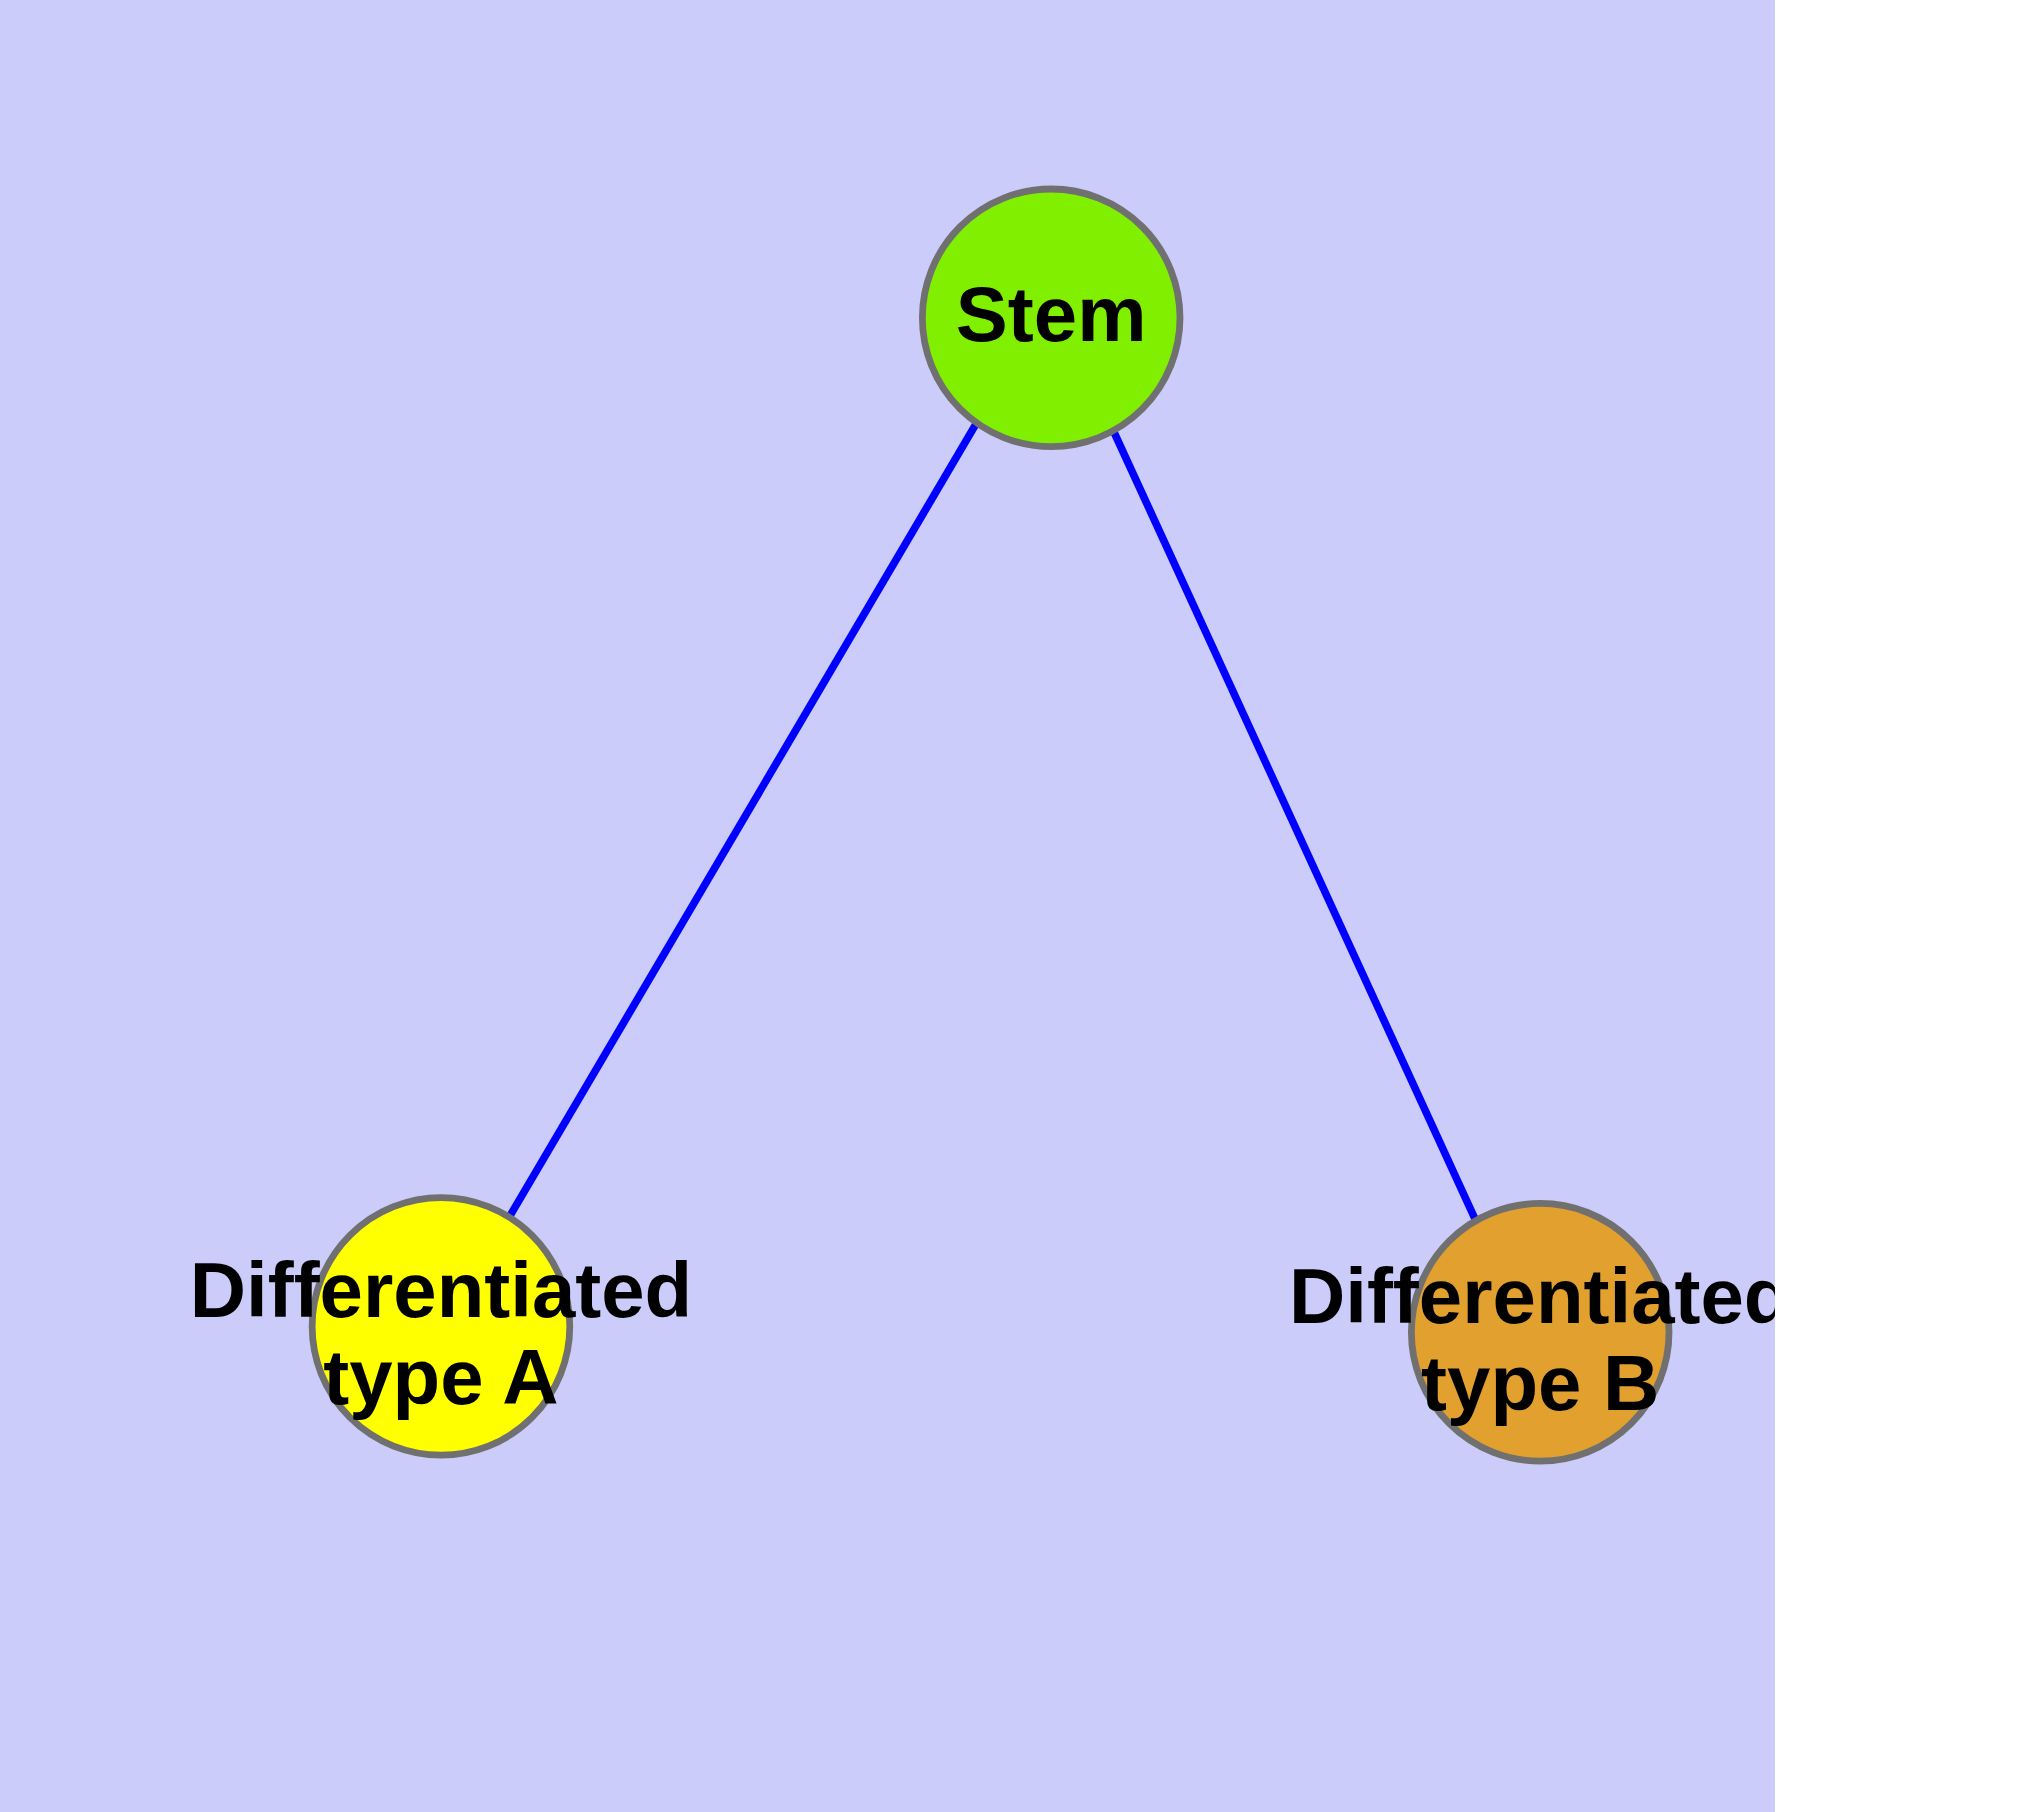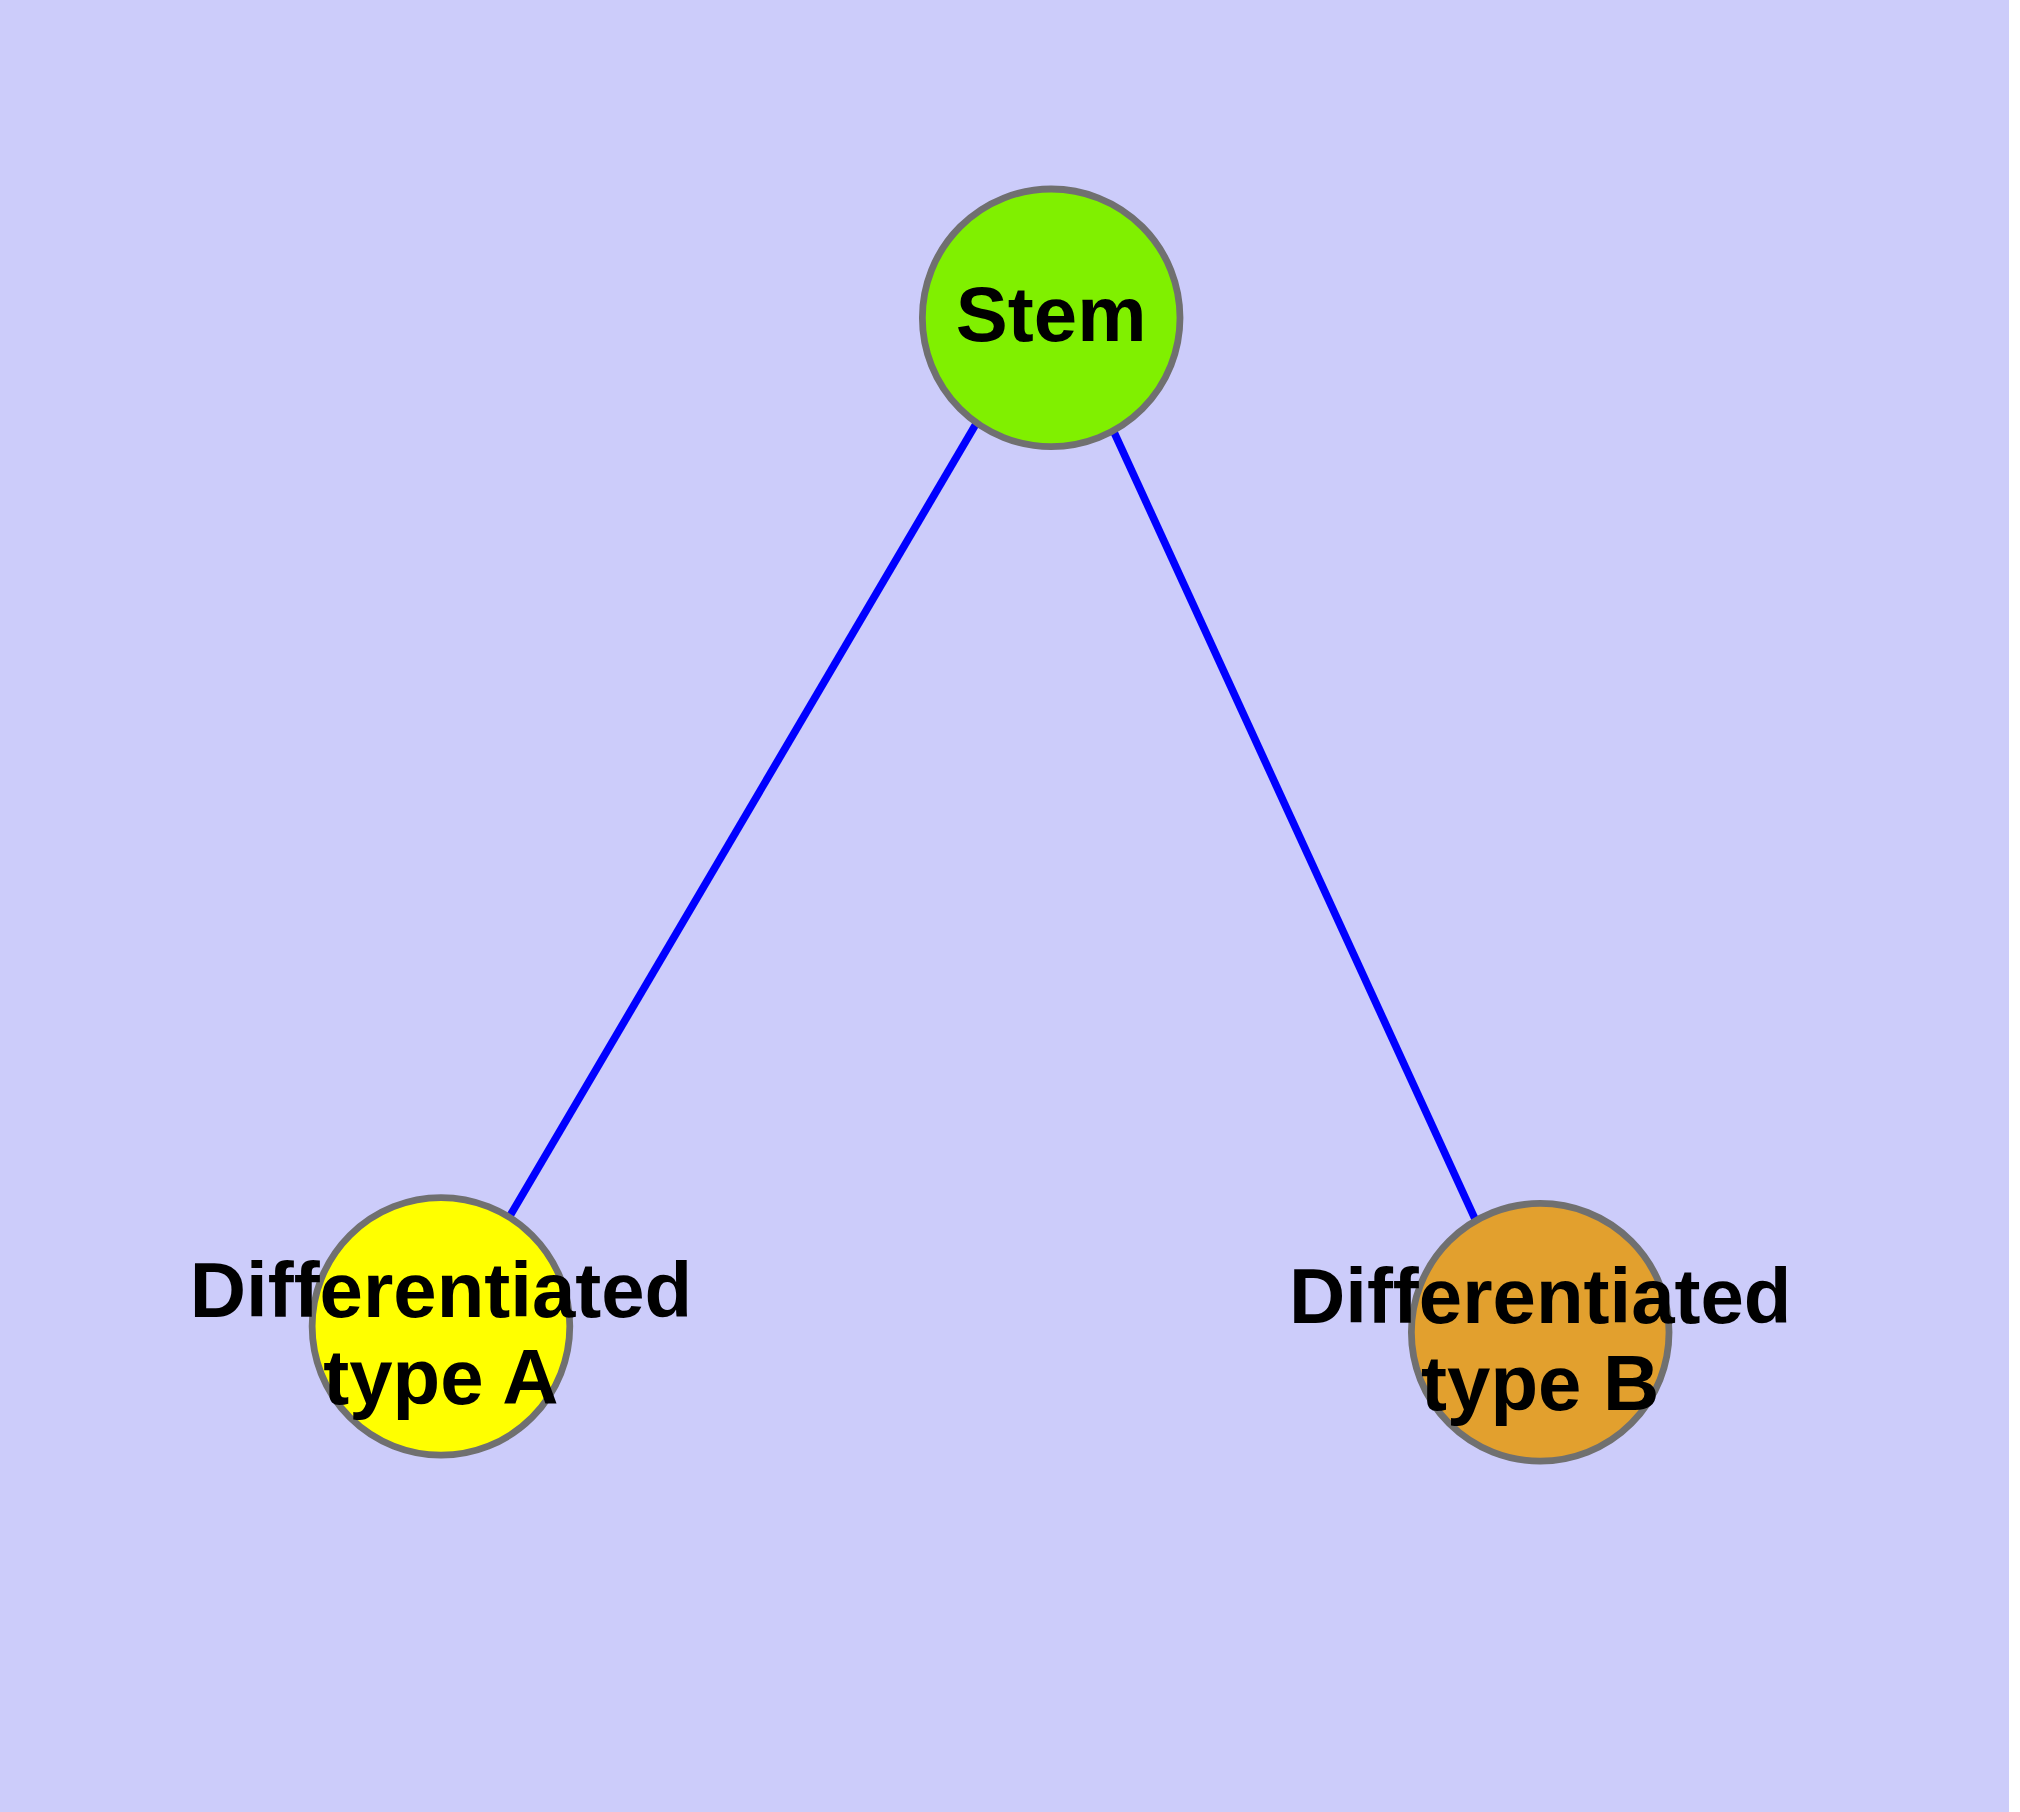--- a/index.html
+++ b/index.html
@@ -2,21 +2,21 @@
 <html style="font-size:13.6px"><head>
 <meta charset="utf-8">
 <style>
   html, body {
     margin: 0;
     padding: 0;
     background: #ffffff;
   }
   #canvas {
     position: relative;
-    width: 2009px;
+    width: 1775px;
     height: 1812px;
     background: #ccccfa;
     overflow: hidden;
     font-family: "Liberation Sans", sans-serif;
     text-decoration: underline;
   }
   #graph-svg {
     position: absolute;
     left: 0;
     top: 0;

